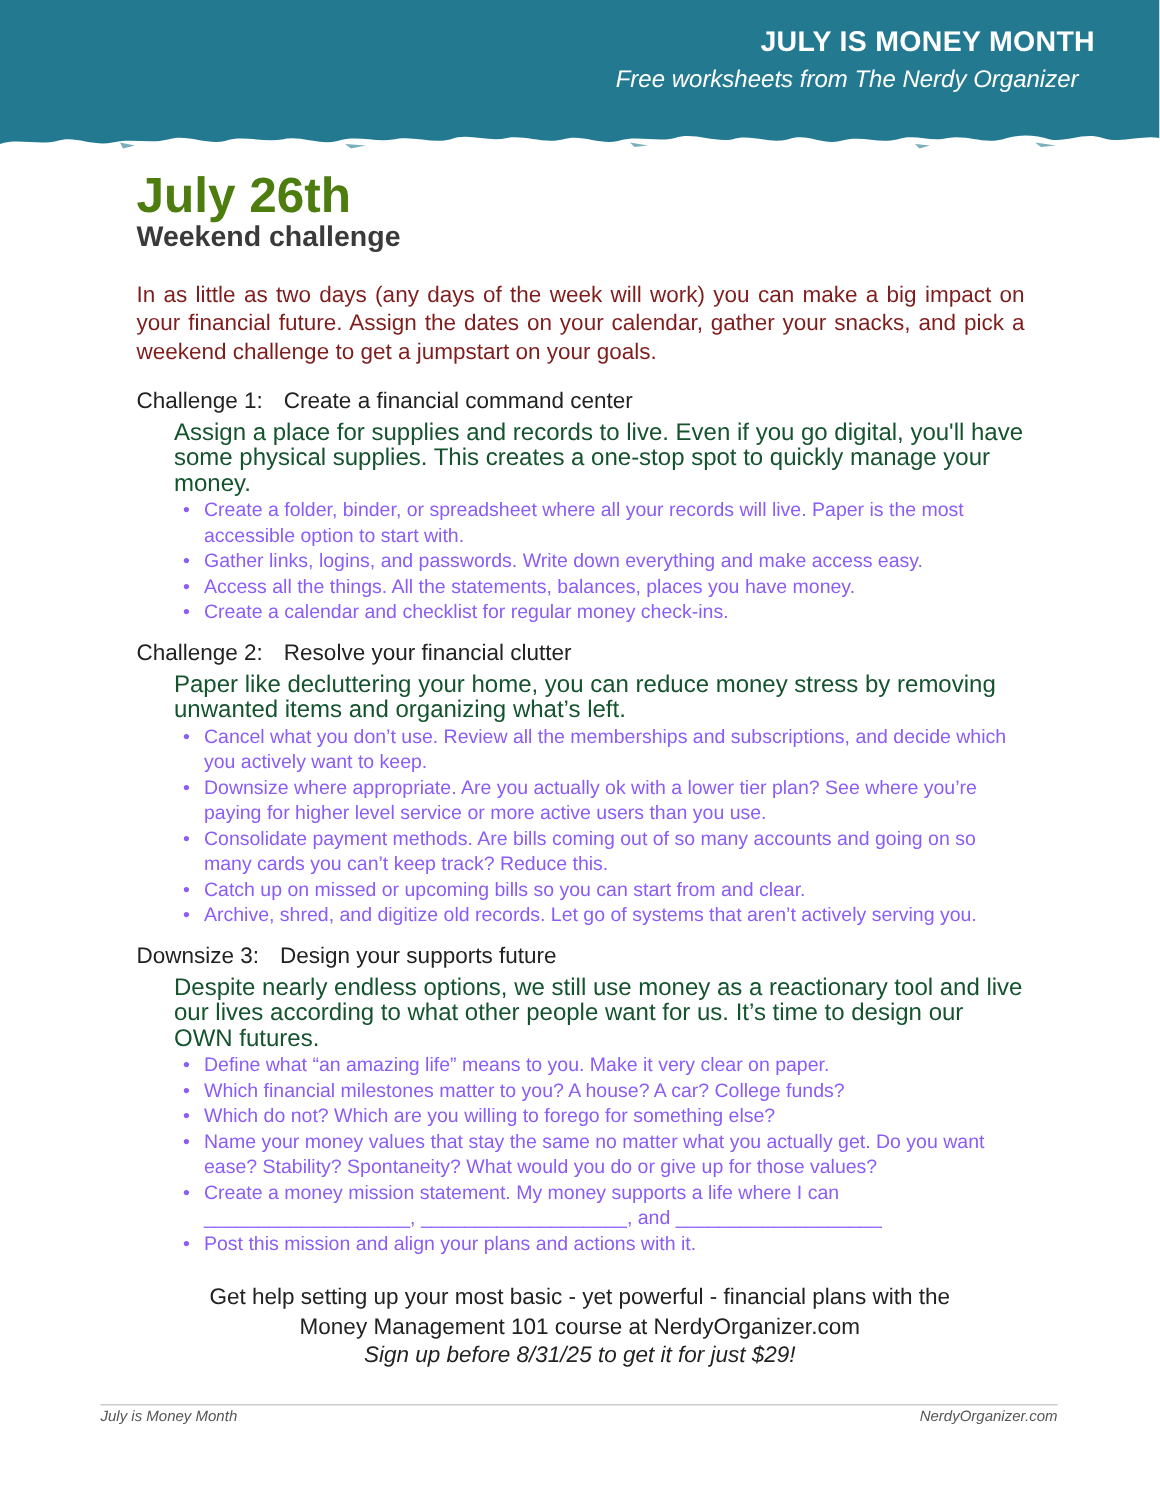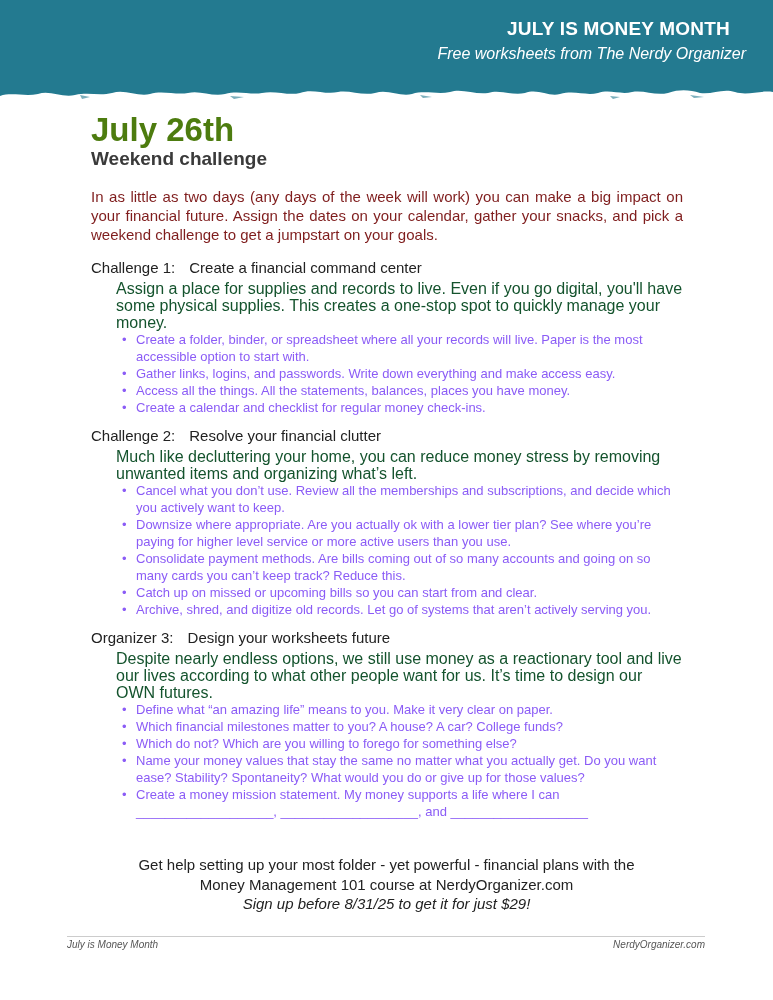--- a/index.html
+++ b/index.html
@@ -2,21 +2,21 @@
 <html><head>
   <meta charset="utf-8">
   <style>
     html, body { margin: 0; padding: 0; background: #ffffff; }
     body { width: 773px; height: 1000px; position: relative; overflow: hidden;
       font-family: "Liberation Sans", sans-serif; color: #333333; }
     .header { position: absolute; left: 0; top: 0; width: 773px; height: 110px; }
     .header svg { position: absolute; left: 0; top: 0; }
     .header-title { position: absolute; right: 43px; top: 18px; color: #ffffff;
       font-weight: bold; font-size: 19px; letter-spacing: 0.2px; }
-    .header-sub { position: absolute; right: 27px; top: 45px; color: #ffffff;
+    .header-sub { position: absolute; right: 54px; top: 45px; color: #ffffff;
       font-style: italic; font-size: 16px; }
     .content { position: absolute; left: 91px; top: 113px; width: 592px; }
     .title { font-size: 33px; color: #4d7c0f; margin: 0; line-height: 34px; }
     .subtitle { font-size: 19px; color: #3a3a3a; margin: 0 0 16px 0; line-height: 24px; }
     .intro { font-size: 15px; line-height: 19px; text-align: justify; margin: 0 0 14px 0; color: #7f1d1d; }
     .challenge { margin-bottom: 10px; }
     .ch-head { font-size: 15px; color: #222; line-height: 20px; margin: 0 0 2px 0; }
     .ch-head .gap { display: inline-block; width: 14px; }
     .ch-desc { font-size: 16px; line-height: 17px; margin: 0 0 0 25px; color: #14532d; }
     ul.bullets { margin: 0; padding: 0 0 0 45px; list-style: none; }
@@ -56,46 +56,47 @@
       <li>Gather links, logins, and passwords. Write down everything and make access easy.</li>
       <li>Access all the things. All the statements, balances, places you have money.</li>
       <li>Create a calendar and checklist for regular money check-ins.</li>
     </ul>
   </div>
 
   <div class="challenge">
     <div class="ch-head">
       <span>Challenge 2:</span><span class="gap"></span><span>Resolve your financial clutter</span>
     </div>
-    <p class="ch-desc">Much like decluttering your home, you can reduce money stress by removing unwanted items and organizing what’s left.</p>
+    <p class="ch-desc">Paper like decluttering your home, you can reduce money stress by removing unwanted items and organizing what’s left.</p>
     <ul class="bullets">
       <li>Cancel what you don’t use. Review all the memberships and subscriptions, and decide which you actively want to keep.</li>
       <li>Downsize where appropriate. Are you actually ok with a lower tier plan? See where you’re paying for higher level service or more active users than you use.</li>
       <li>Consolidate payment methods. Are bills coming out of so many accounts and going on so many cards you can’t keep track? Reduce this.</li>
       <li>Catch up on missed or upcoming bills so you can start from and clear.</li>
       <li>Archive, shred, and digitize old records. Let go of systems that aren’t actively serving you.</li>
     </ul>
   </div>
 
   <div class="challenge">
     <div class="ch-head">
-      <span>Organizer 3:</span><span class="gap"></span><span>Design your worksheets future</span>
+      <span>Downsize 3:</span><span class="gap"></span><span>Design your supports future</span>
     </div>
     <p class="ch-desc">Despite nearly endless options, we still use money as a reactionary tool and live our lives according to what other people want for us. It’s time to design our OWN futures.</p>
     <ul class="bullets">
       <li>Define what “an amazing life” means to you. Make it very clear on paper.</li>
       <li>Which financial milestones matter to you? A house? A car? College funds?</li>
       <li>Which do not? Which are you willing to forego for something else?</li>
       <li>Name your money values that stay the same no matter what you actually get. Do you want ease? Stability? Spontaneity? What would you do or give up for those values?</li>
       <li>Create a money mission statement. My money supports a life where I can ___________________, ___________________, and ___________________</li>
+      <li>Post this mission and align your plans and actions with it.</li>
     </ul>
   </div>
 </div>
 
 <div class="promo">
-  <div>Get help setting up your most folder - yet powerful - financial plans with the</div>
+  <div>Get help setting up your most basic - yet powerful - financial plans with the</div>
   <div>Money Management 101 course at NerdyOrganizer.com</div>
   <div class="it">Sign up before 8/31/25 to get it for just $29!</div>
 </div>
 
 <div class="footer-line"></div>
 <div class="footer-left">July is Money Month</div>
 <div class="footer-right">NerdyOrganizer.com</div>
 
 </body></html>

